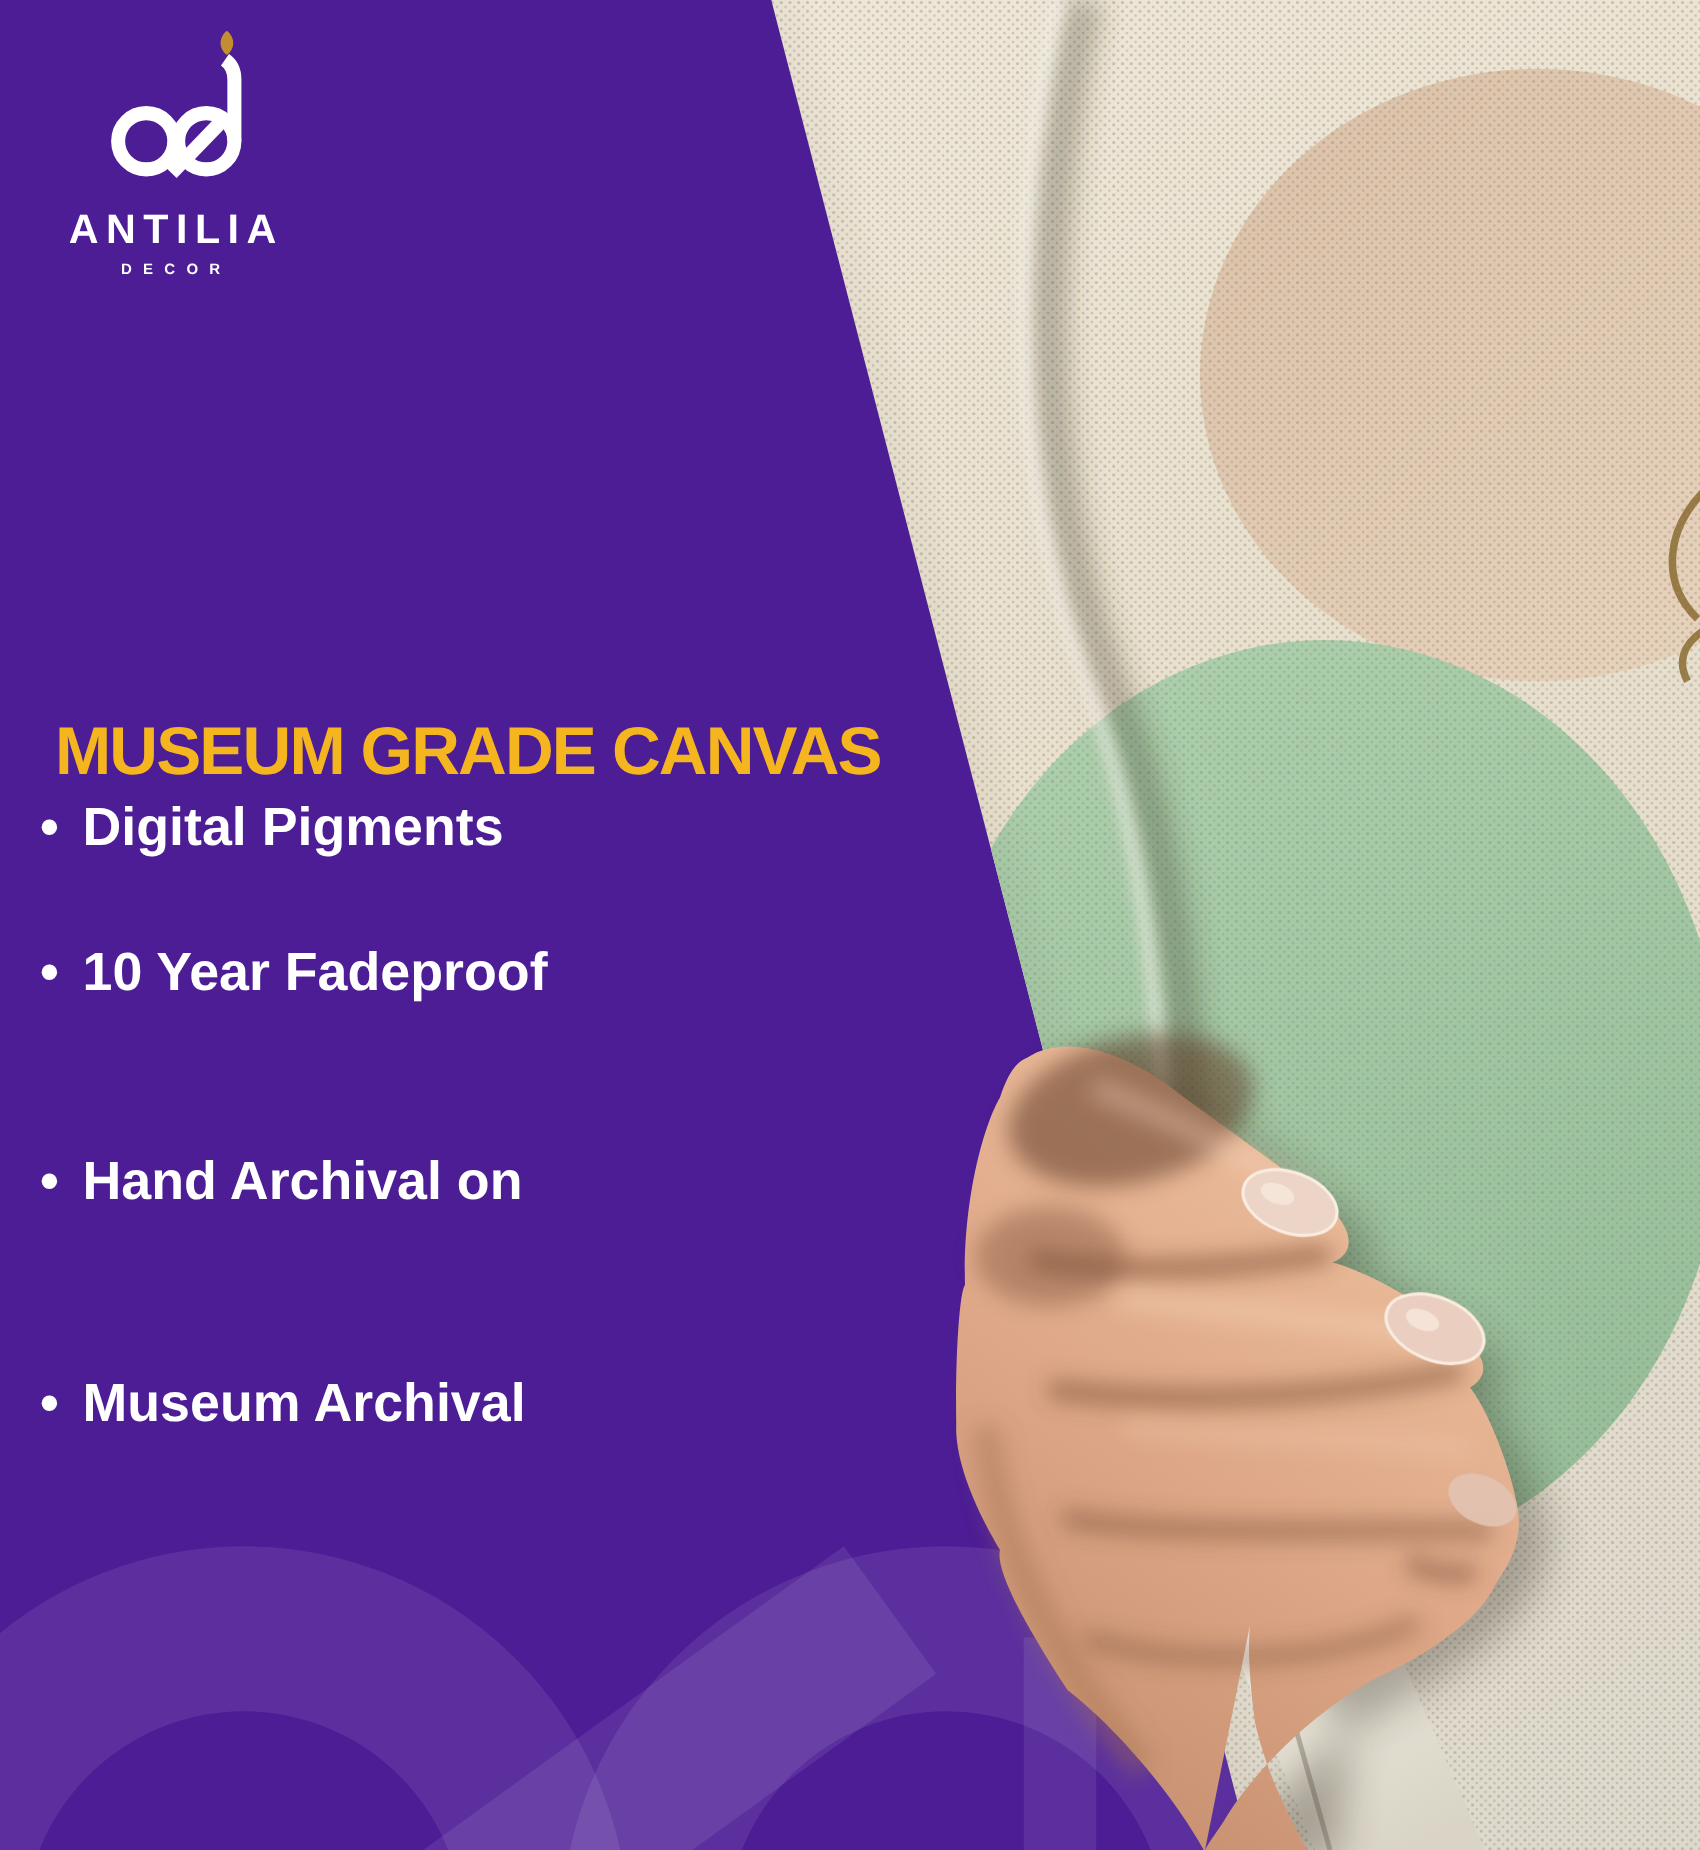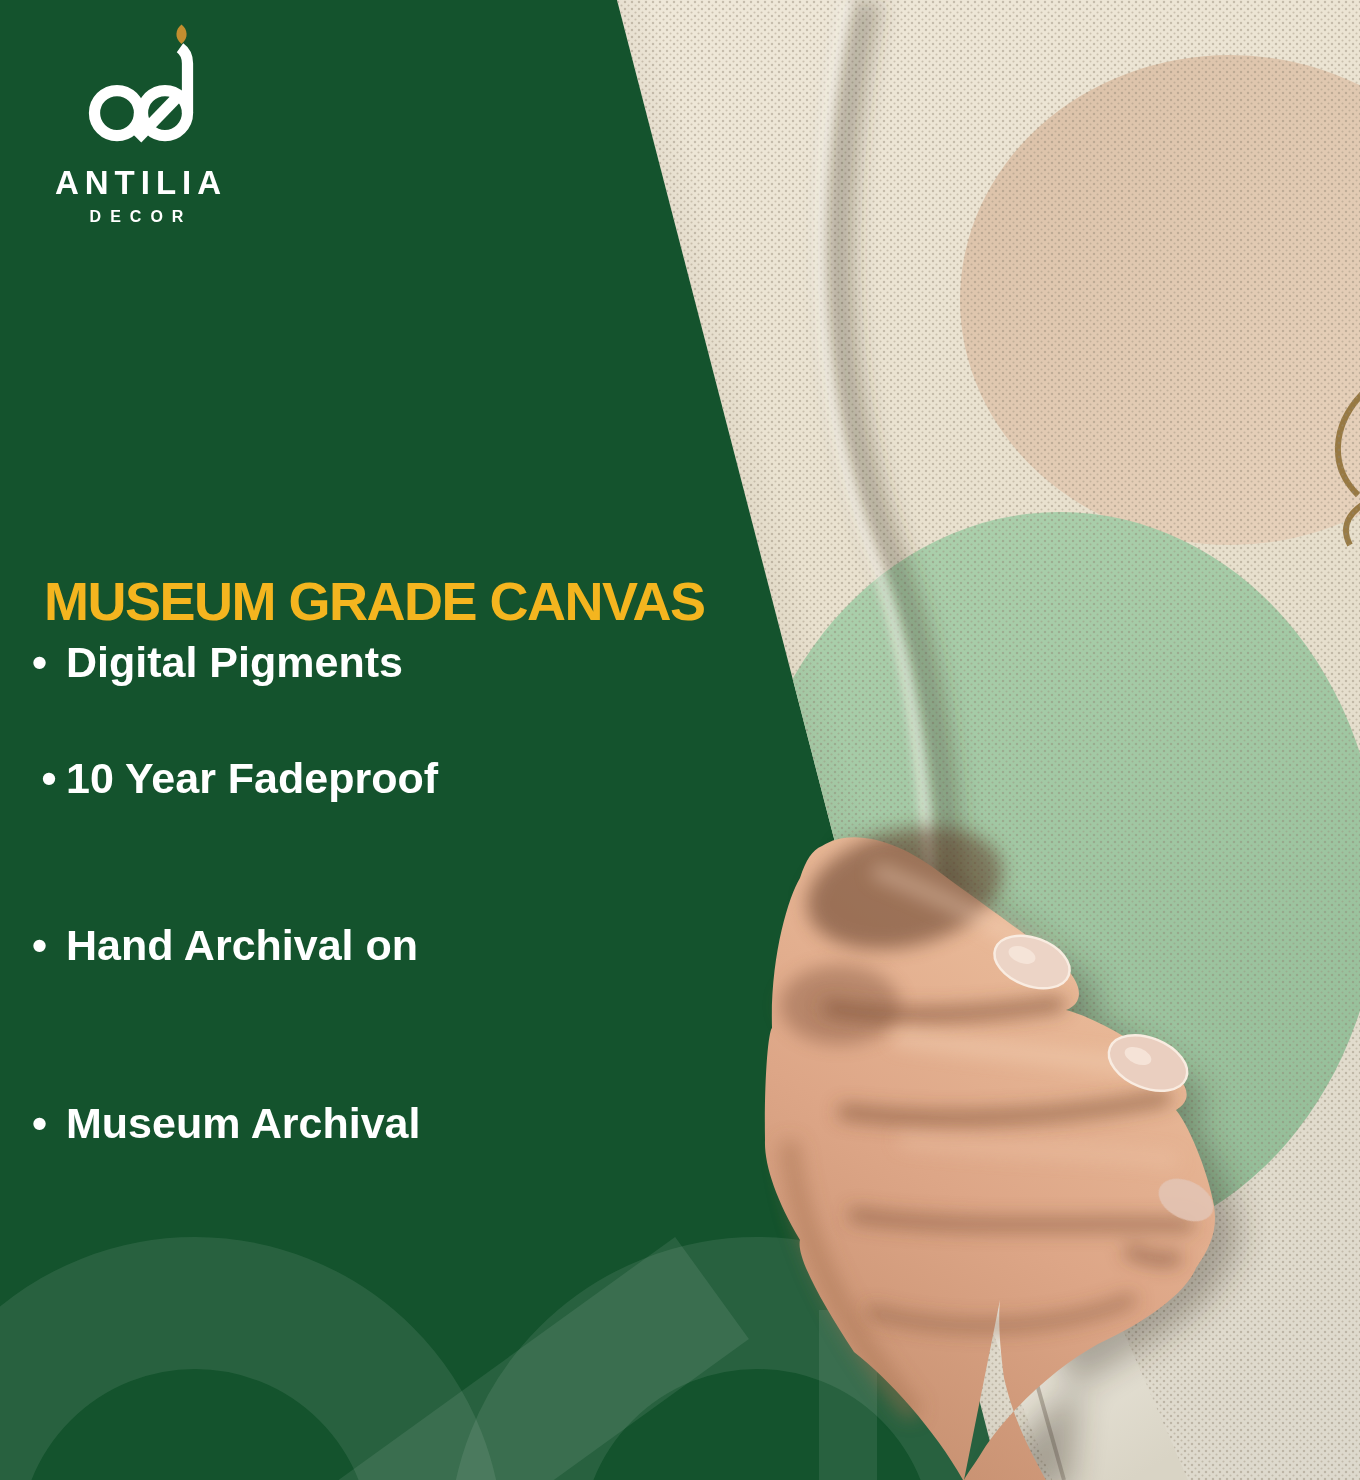--- a/index.html
+++ b/index.html
@@ -1,56 +1,56 @@
 <!DOCTYPE html>
 <html><head>
 <meta charset="utf-8">
 <style>
   html,body{margin:0;padding:0;background:#222;}
   #stage{
     position:relative;width:1360px;height:1480px;overflow:hidden;
-    background:#14532d;
+    background:#4c1d95;
     font-family:"Liberation Sans","DejaVu Sans",sans-serif;
   }
   
   #watermark{position:absolute;left:0;top:0;z-index:1;}
   
   #photo{
     position:absolute;left:0;top:0;width:1360px;height:1480px;z-index:2;
     clip-path:polygon(617px 0px,1360px 0px,1360px 1480px,1000px 1480px);
   }
   #photo svg{display:block;}
   
   #hand{position:absolute;left:0;top:0;z-index:3;}
   
   #logo{position:absolute;left:36px;top:22px;width:210px;z-index:4;text-align:center;}
   #logo .mono{display:block;margin:0 auto;}
   .brand-name{
     color:#fff;font-weight:bold;font-size:33px;letter-spacing:6px;
     margin-top:2px;white-space:nowrap;
   }
   .brand-sub{
-    color:#fff;font-weight:bold;font-size:16px;letter-spacing:9px;
+    color:#fff;font-weight:bold;font-size:12px;letter-spacing:9px;
     margin-top:6px;white-space:nowrap;
   }
   
   #copy{position:absolute;left:0;top:0;z-index:4;width:760px;}
   .headline{
     position:absolute;left:44px;top:534px;width:720px;
     font-size:54px;font-weight:800;letter-spacing:-1.5px;
     color:#F4B51F;white-space:nowrap;
   }
   .bullet{
     position:absolute;left:32px;color:#fff;font-size:43px;font-weight:600;
     line-height:64px;white-space:nowrap;
   }
   .bullet .dot{display:inline-block;width:34px;color:#fff;}
   .bullet .lines{display:inline-block;vertical-align:top;}
   .bullet .line2{margin-left:14px;}
-  #b1{top:630px;} #b2{top:746px;text-align:center;} #b3{top:913px;} #b4{top:1091px;}
+  #b1{top:630px;} #b2{top:746px;} #b3{top:913px;} #b4{top:1091px;}
 </style>
 </head>
 <body>
 
 <div id="stage">
 
   <svg id="watermark" width="1360" height="1480" viewBox="0 0 1360 1480">
     <g fill="none" stroke="#ffffff" stroke-opacity="0.085">
       <circle cx="195" cy="1545" r="242" stroke-width="132"></circle>
       <circle cx="757" cy="1545" r="242" stroke-width="132"></circle>

